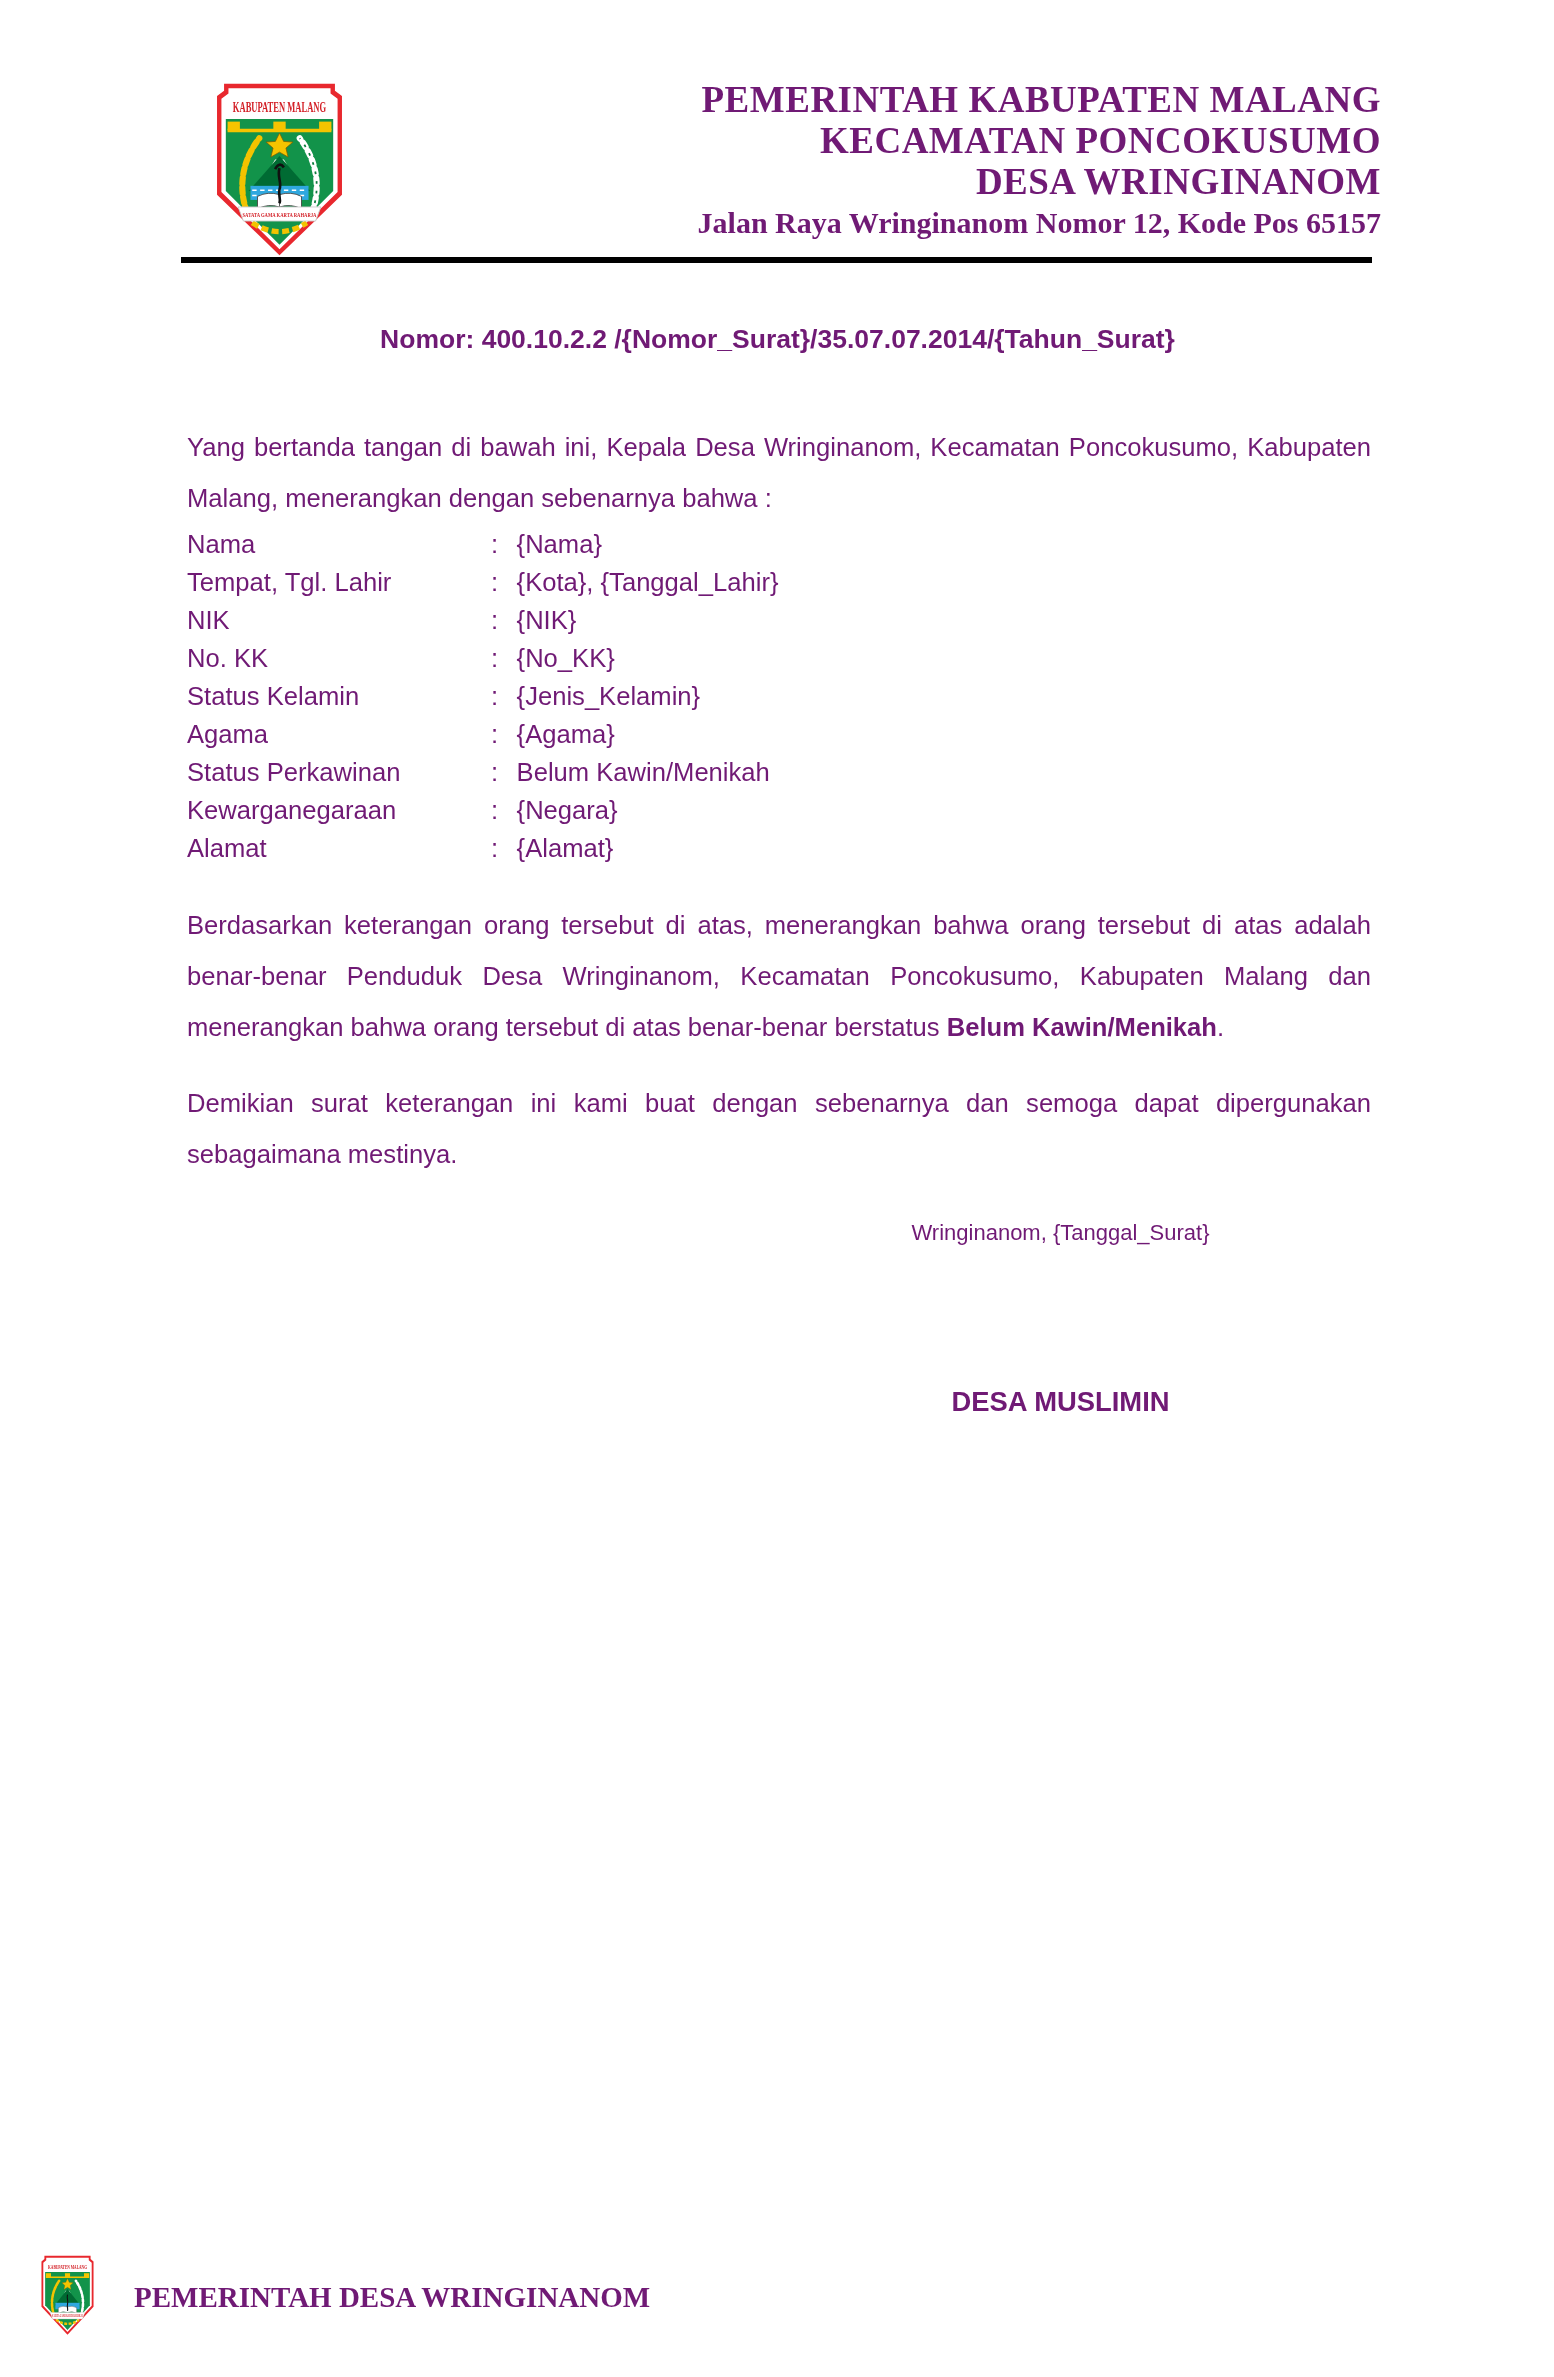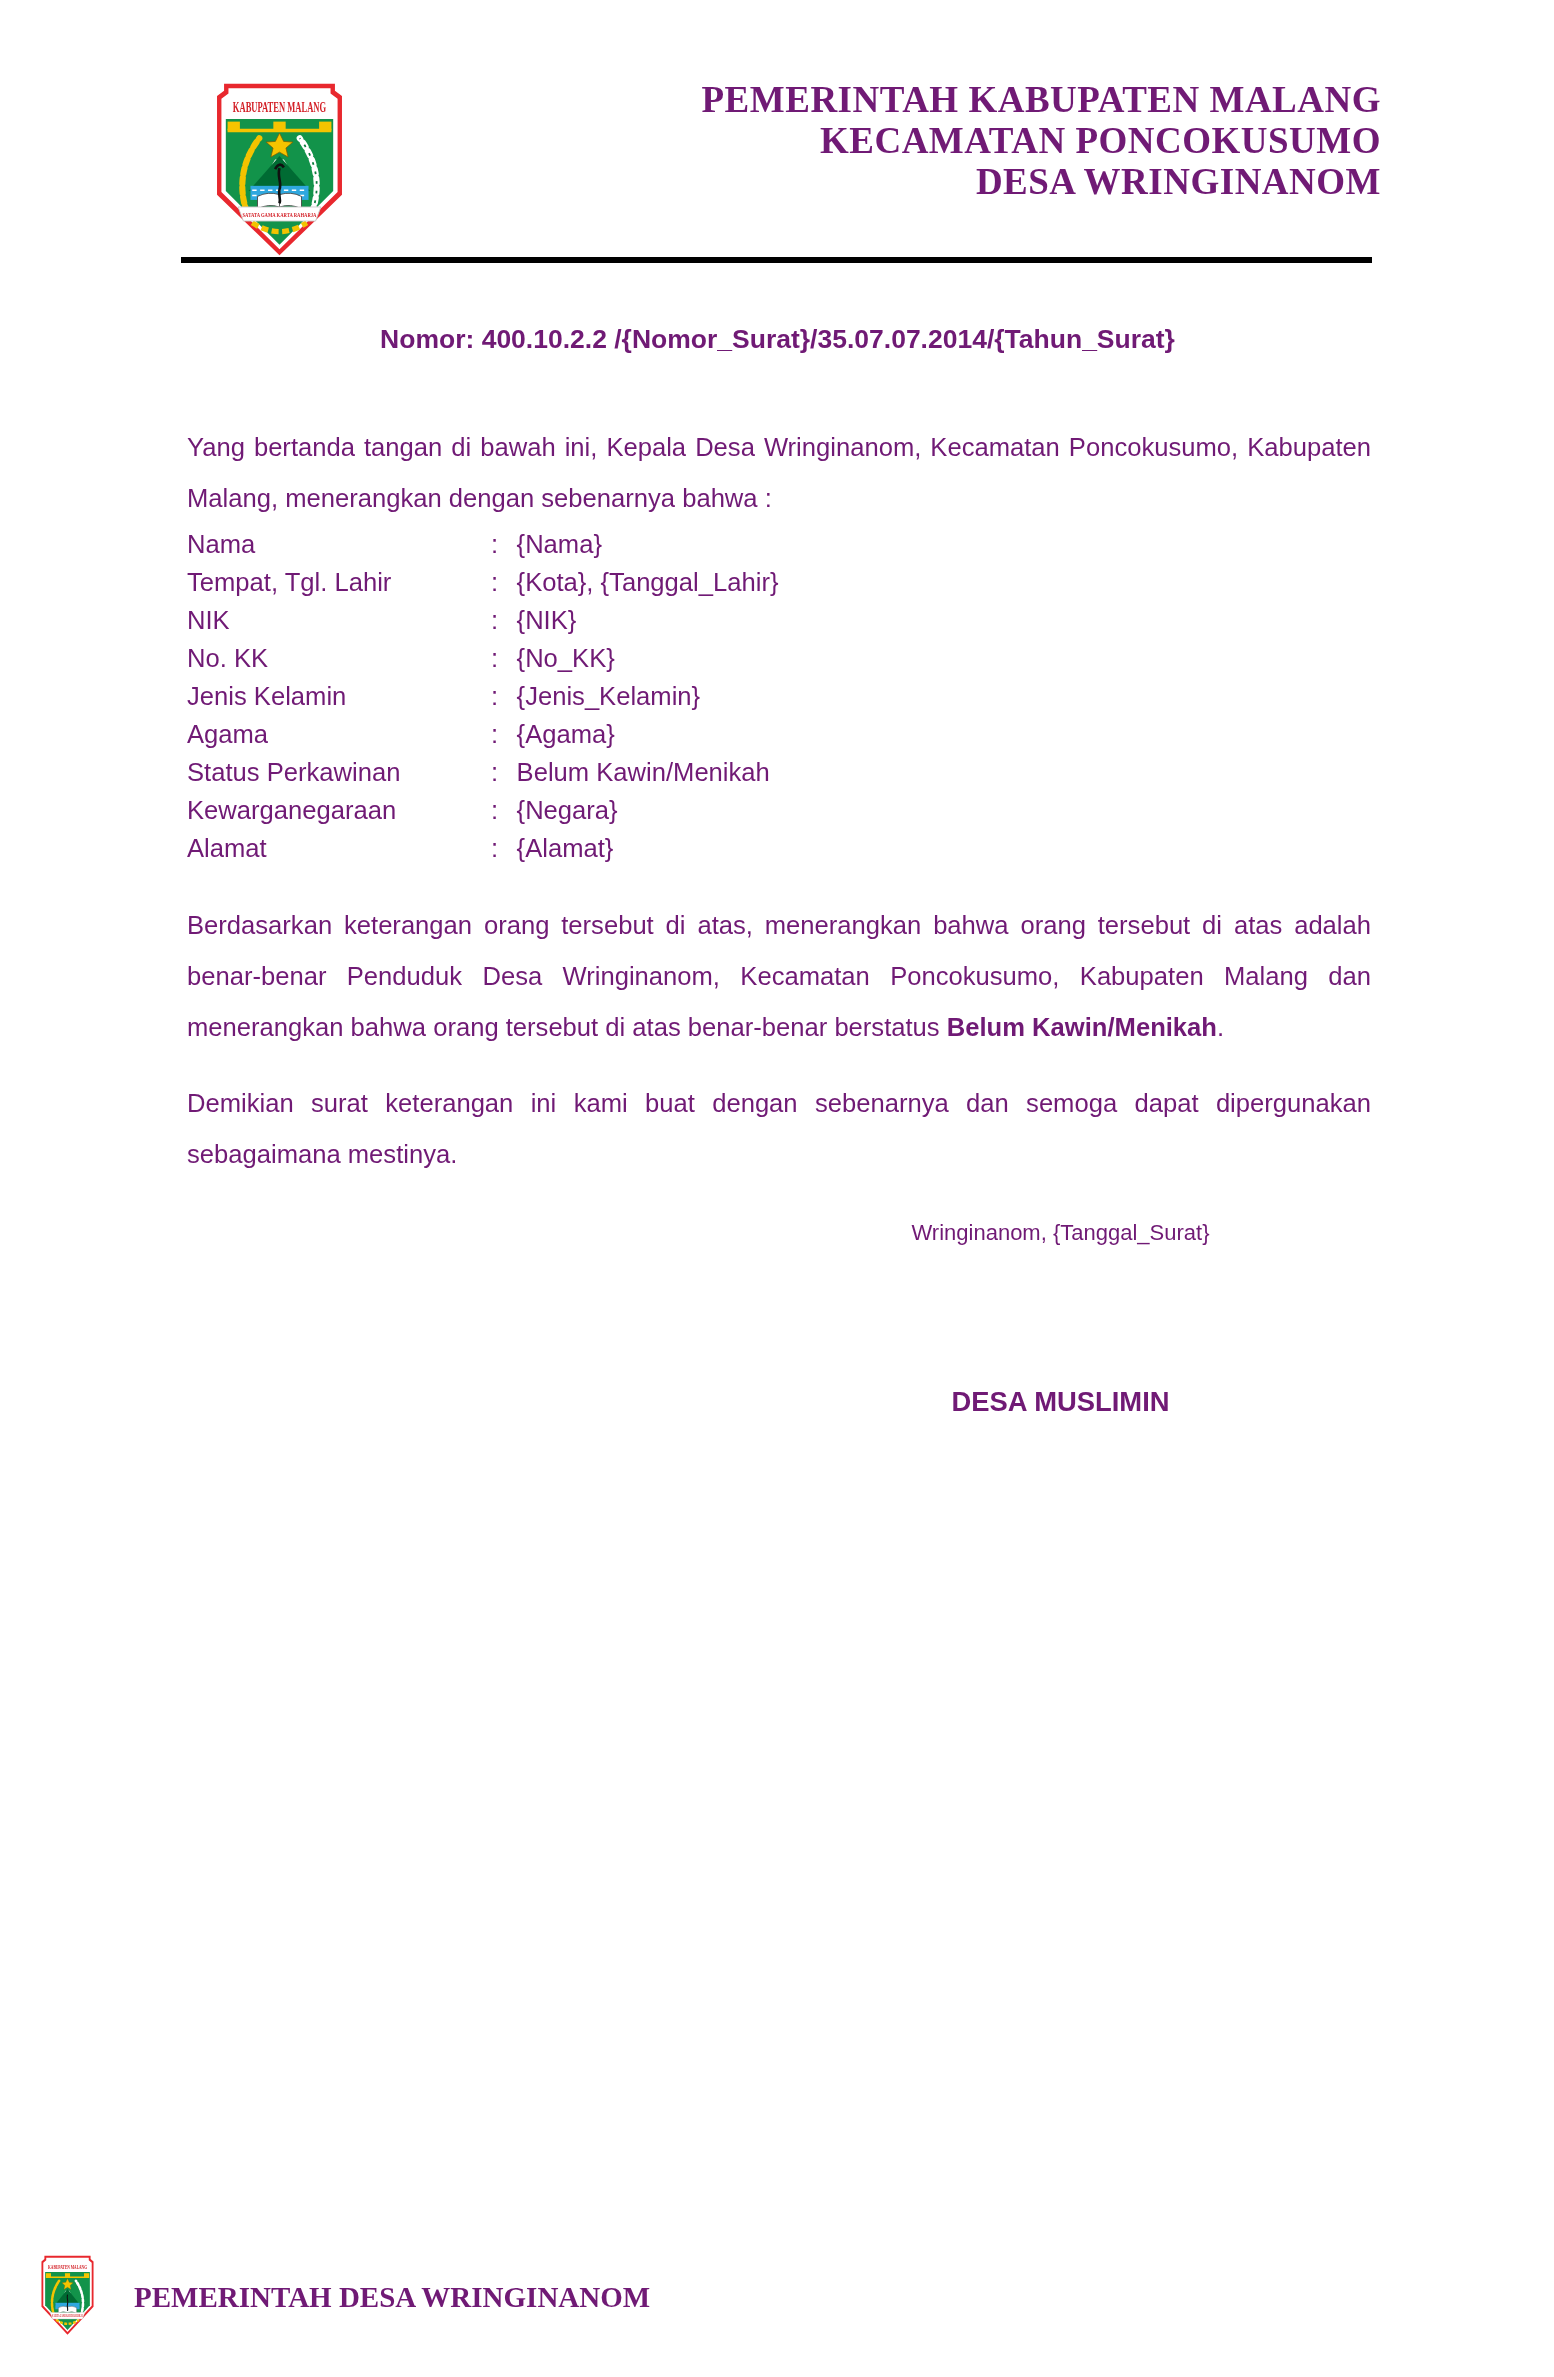--- a/index.html
+++ b/index.html
@@ -70,20 +70,21 @@
     <path d="M75 98 C72 108 78 114 75 122 C73 128 77 132 75 138" stroke="#111111" stroke-width="3" fill="none"></path>
     <path d="M44 160 Q75 180 106 160" stroke="#F2C300" stroke-width="6" fill="none" stroke-dasharray="8 4"></path>
     <path d="M28 142 L122 142 L116 158 L34 158 Z" fill="#FFFFFF" stroke="#C9C9C9" stroke-width="1"></path>
     <text x="75" y="153" font-size="7.5" font-weight="bold" fill="#D32027" text-anchor="middle" textLength="84" lengthAdjust="spacingAndGlyphs" font-family="Liberation Serif, serif">SATATA GAMA KARTA RAHARJA</text>
   </svg>
 
   <div class="header-text">
     <div class="header-line">PEMERINTAH KABUPATEN MALANG</div>
     <div class="header-line">KECAMATAN PONCOKUSUMO</div>
     <div class="header-line">DESA WRINGINANOM</div>
+    <div class="header-address">Jalan Raya Wringinanom Nomor 12, Kode Pos 65157</div>
   </div>
   <div class="header-rule"></div>
 
   <div class="title-block">
     <div class="doc-number">Nomor: 400.10.2.2 /{Nomor_Surat}/35.07.07.2014/{Tahun_Surat}</div>
   </div>
 
   <div class="para para1">Yang bertanda tangan di bawah ini, Kepala Desa Wringinanom, Kecamatan Poncokusumo, Kabupaten Malang, menerangkan dengan sebenarnya bahwa :</div>
 
   <div class="fields">
@@ -101,21 +102,21 @@
       <span class="field-label">NIK</span>
         <span class="field-sep">:</span>
         <span class="field-value">{NIK}</span>
     </div>
     <div class="field-row">
       <span class="field-label">No. KK</span>
         <span class="field-sep">:</span>
         <span class="field-value">{No_KK}</span>
     </div>
     <div class="field-row">
-      <span class="field-label">Jenis Kelamin</span>
+      <span class="field-label">Status Kelamin</span>
         <span class="field-sep">:</span>
         <span class="field-value">{Jenis_Kelamin}</span>
     </div>
     <div class="field-row">
       <span class="field-label">Agama</span>
         <span class="field-sep">:</span>
         <span class="field-value">{Agama}</span>
     </div>
     <div class="field-row">
       <span class="field-label">Status Perkawinan</span>

